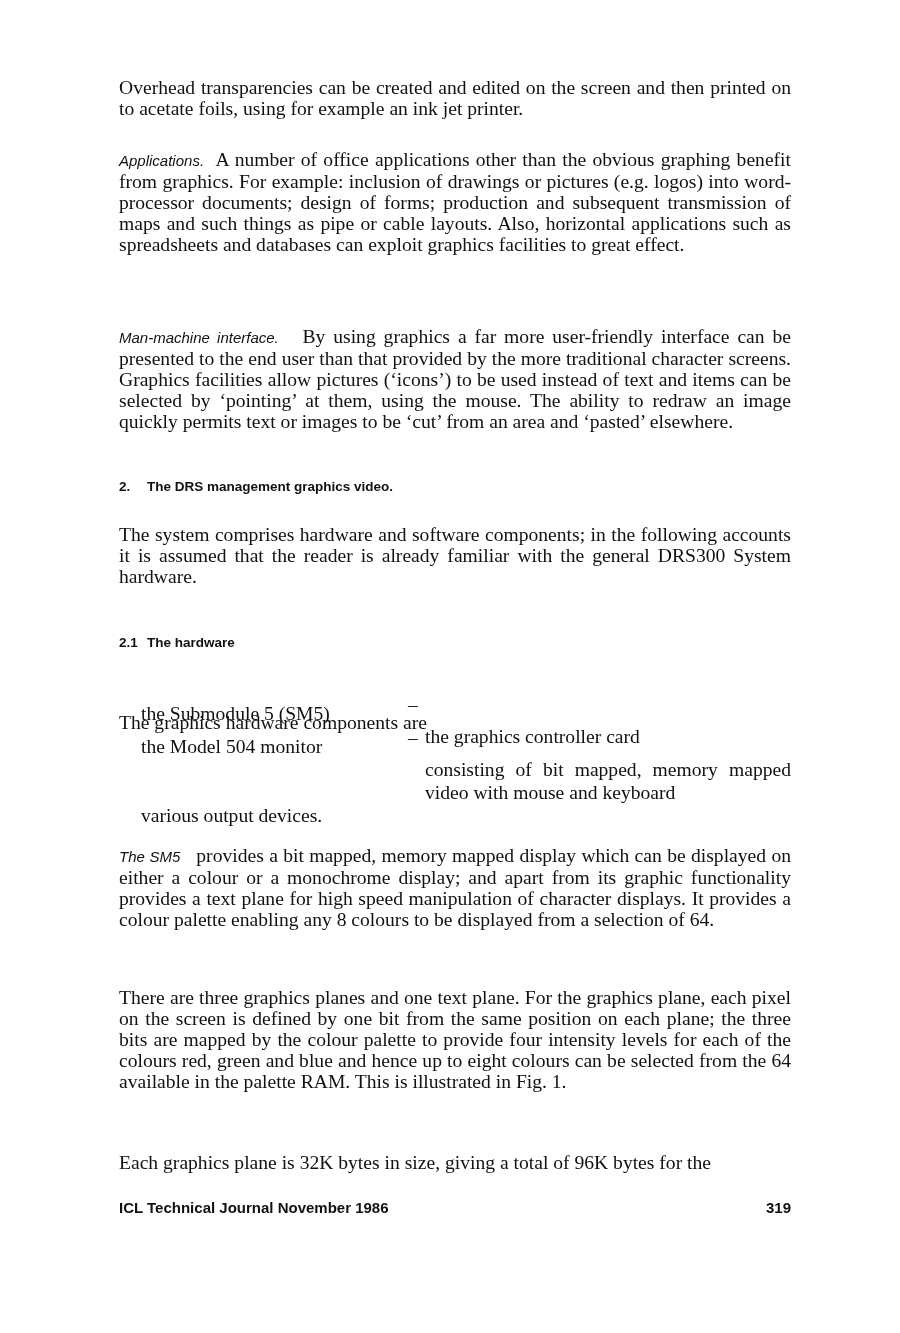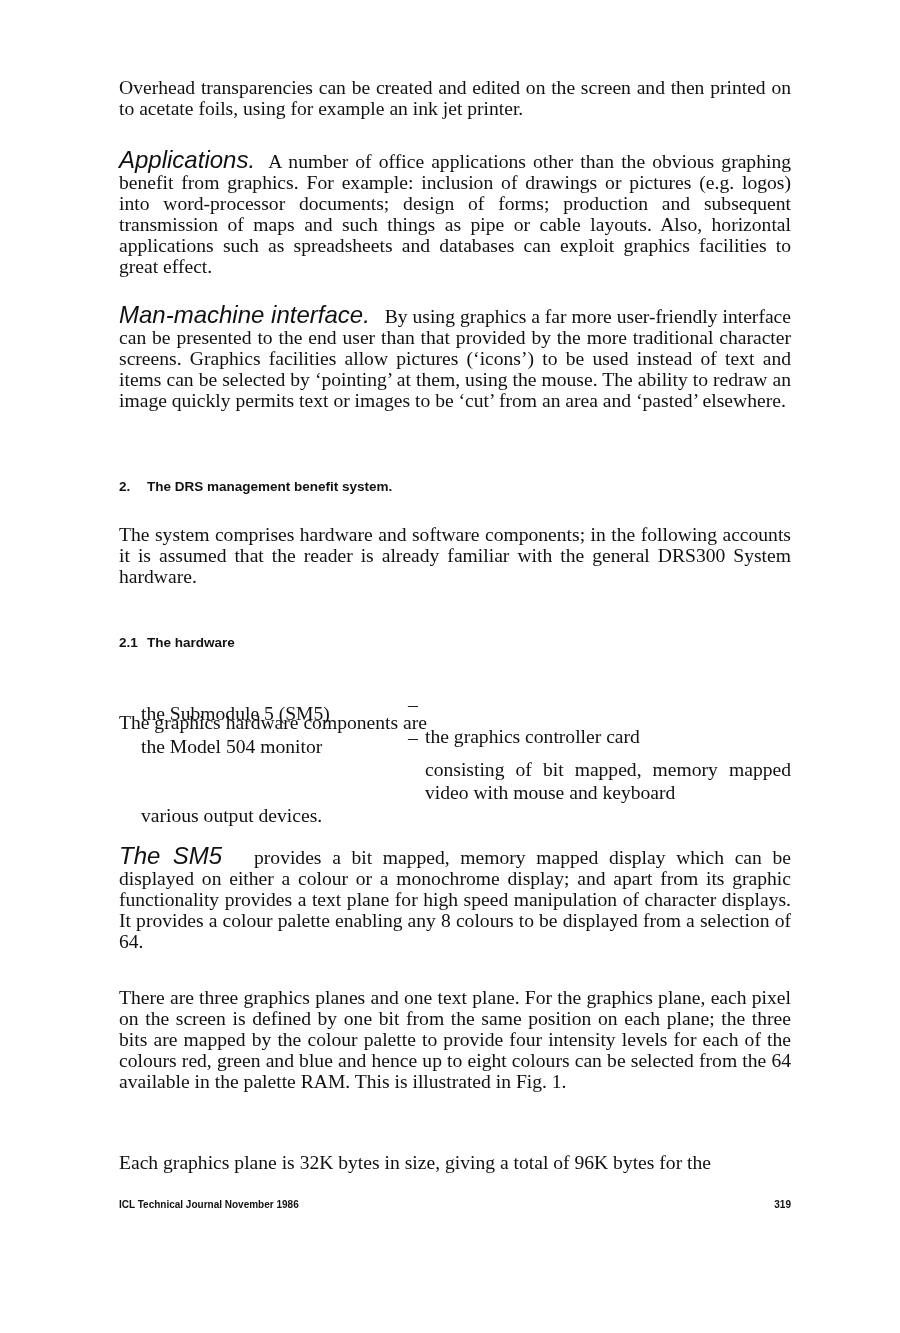--- a/index.html
+++ b/index.html
@@ -1,50 +1,50 @@
 <!DOCTYPE html>
 <html><head>
 <meta charset="utf-8">
 <style>
   html, body { margin: 0; padding: 0; background: #ffffff; }
   body { width: 900px; height: 1333px; position: relative; overflow: hidden; color: #111; }
   .page { position: absolute; left: 119px; top: 0; width: 672px; }
   .p { position: absolute; left: 0; width: 672px; font-family: "Liberation Serif", serif; font-size: 19.6px; line-height: 21px; text-align: justify; margin: 0; }
-  .lead { font-family: "Liberation Sans", sans-serif; font-style: italic; font-size: 24px; }
+  .lead { font-family: "Liberation Sans", sans-serif; font-style: italic; font-size: 15px; }
   .h { position: absolute; left: 0; font-family: "Liberation Sans", sans-serif; font-weight: bold; font-size: 13.5px; margin: 0; }
   .h .num { display: inline-block; width: 28px; }
   .list { position: absolute; left: 0; width: 672px; font-family: "Liberation Serif", serif; font-size: 19.6px; line-height: 23.2px; }
   .row { position: absolute; left: 22px; width: 650px; }
   .row .term { position: absolute; left: 0; top: 9px; white-space: nowrap; }
   .row .dash { position: absolute; left: 267px; top: 0; }
   .row .desc { position: absolute; left: 284px; top: 0; width: 366px; text-align: justify; text-align-last: left; margin-top: 32px; }
-  .footer { position: absolute; left: 0; width: 672px; top: 1199px; font-family: "Liberation Sans", sans-serif; font-weight: bold; font-size: 10px; }
+  .footer { position: absolute; left: 0; width: 672px; top: 1199px; font-family: "Liberation Sans", sans-serif; font-weight: bold; font-size: 15px; }
   .footer .pg { position: absolute; right: 0; top: 0; }
 </style>
 </head>
 <body>
 
 <div class="page">
 
   <p class="p" style="top:77px;">
     <span>Overhead transparencies can be created and edited on the screen and then printed on to acetate foils, using for example an ink jet printer.</span>
   </p>
 
   <p class="p" style="top:149px;">
     <span class="lead">Applications.</span>&nbsp;
     <span>A number of office applications other than the obvious graphing benefit from graphics. For example: inclusion of drawings or pictures (e.g. logos) into word-processor documents; design of forms; production and subsequent transmission of maps and such things as pipe or cable layouts. Also, horizontal applications such as spreadsheets and databases can exploit graphics facilities to great effect.</span>
   </p>
 
-  <p class="p" style="top:304px;">
+  <p class="p" style="top:326px;">
     <span class="lead">Man-machine interface.</span>&nbsp;&nbsp;
     <span>By using graphics a far more user-friendly interface can be presented to the end user than that provided by the more traditional character screens. Graphics facilities allow pictures (‘icons’) to be used instead of text and items can be selected by ‘pointing’ at them, using the mouse. The ability to redraw an image quickly permits text or images to be ‘cut’ from an area and ‘pasted’ elsewhere.</span>
   </p>
 
   <h2 class="h" style="top:479px;">
-    <span class="num">2.</span><span>The DRS management benefit system.</span>
+    <span class="num">2.</span><span>The DRS management graphics video.</span>
   </h2>
 
   <p class="p" style="top:524px;">
     <span>The system comprises hardware and software components; in the following accounts it is assumed that the reader is already familiar with the general DRS300 System hardware.</span>
   </p>
 
   <h3 class="h" style="top:619px;margin-top:16px;">
     <span class="num">2.1</span><span>The hardware</span>
   </h3>
 

